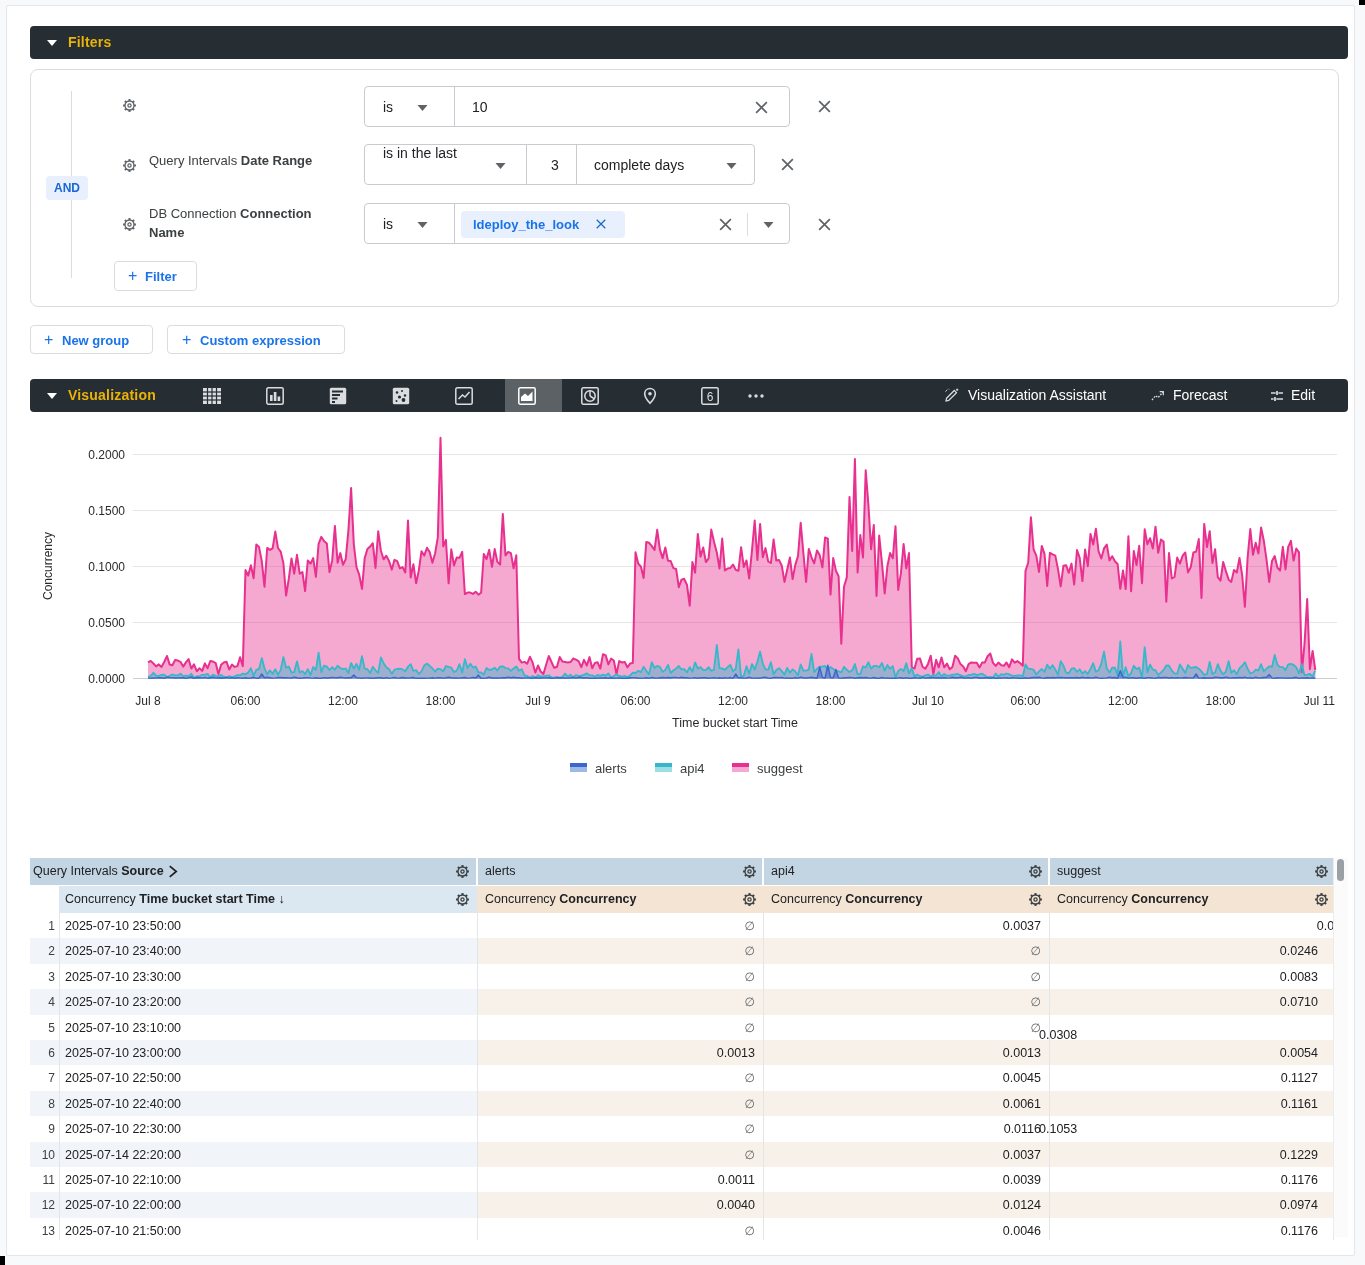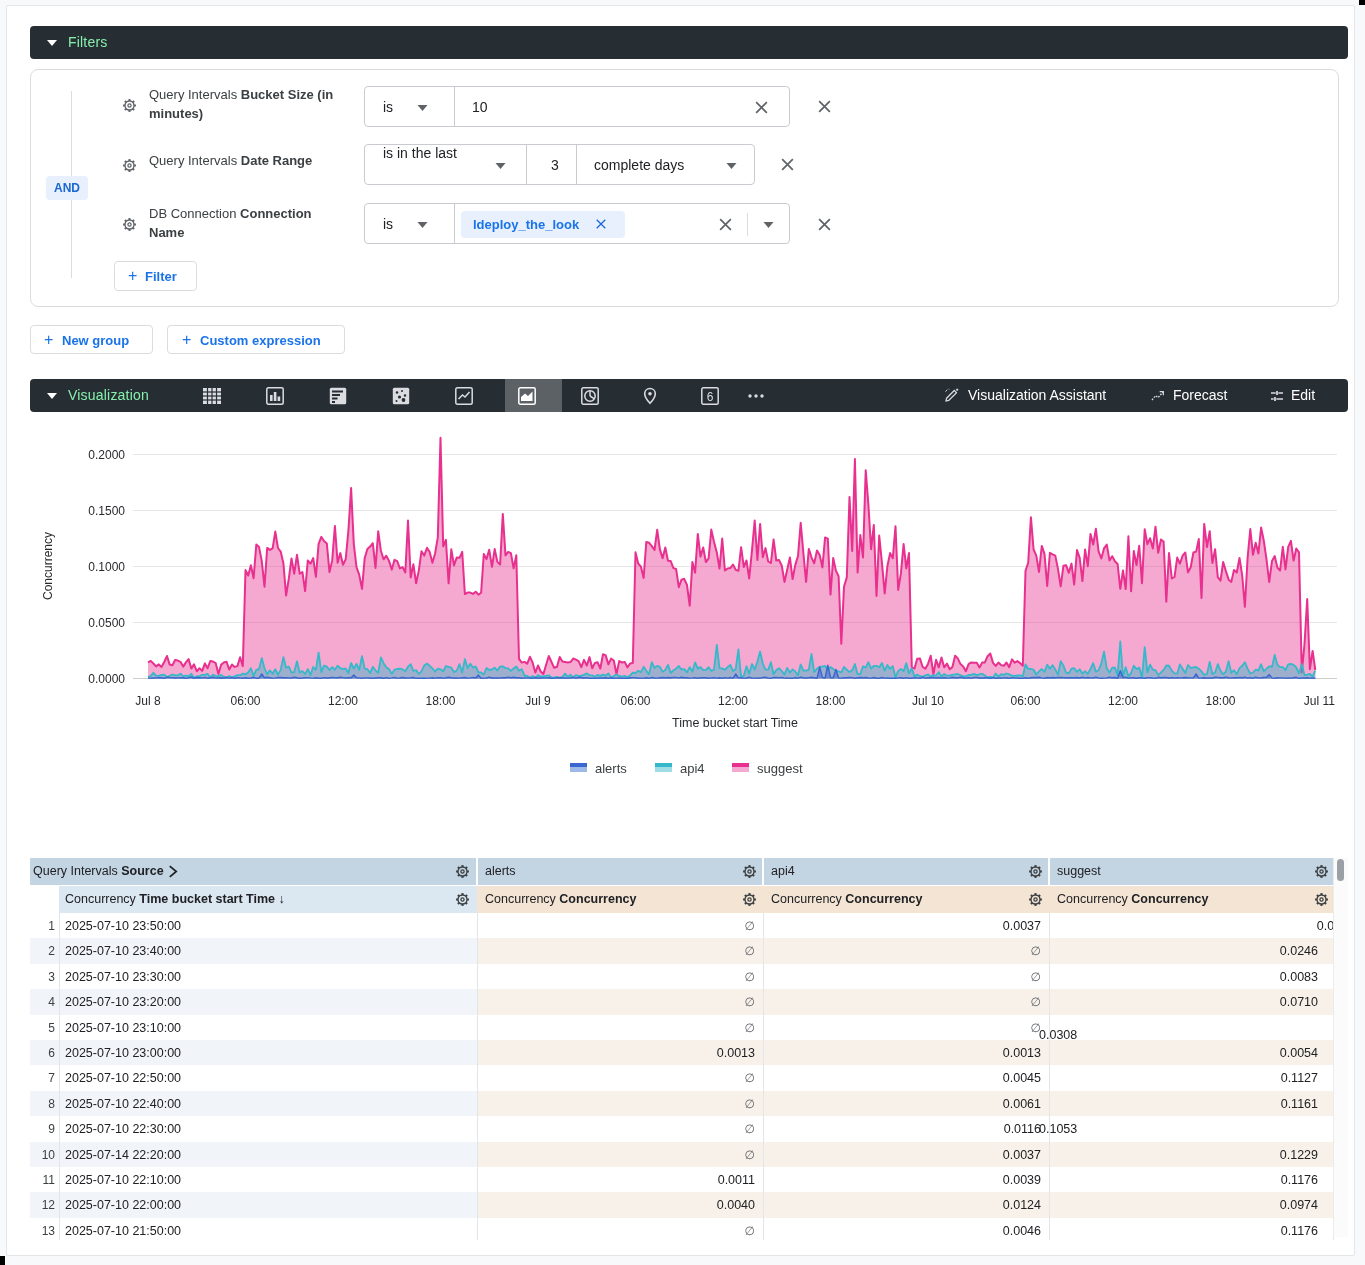--- a/index.html
+++ b/index.html
@@ -1,19 +1,19 @@
 <!DOCTYPE html>
 <html><head><meta charset="utf-8">
 <style>
 *{margin:0;padding:0;box-sizing:border-box}
 html,body{width:1365px;height:1265px;background:#f8f9fa;font-family:"Liberation Sans",sans-serif;overflow:hidden}
 #page{position:absolute;left:0;top:0;width:1365px;height:1265px}
 .panel{position:absolute;left:6px;top:5px;width:1349px;height:1251px;background:#fff;border:1px solid #e4e6e9;border-radius:2px}
 .dbar{position:absolute;left:30px;width:1318px;height:33px;background:#262d33;border-radius:4px;color:#f1f3f4}
-.bartitle{position:absolute;top:8px;font-size:14px;font-weight:normal;color:#86efac;letter-spacing:.2px}
+.bartitle{position:absolute;top:8px;font-size:14px;font-weight:bold;color:#eab308;letter-spacing:.2px}
 .btn{position:absolute;border:1px solid #dadce0;border-radius:4px;background:#fff;color:#1a73e8;font-size:13px;font-weight:bold}
 .lbl{position:absolute;font-size:13px;color:#3c4043;line-height:19px}
 .ctrl{position:absolute;border:1px solid #c8ccd0;border-radius:4px;background:#fff}
 .seg{position:absolute;top:0;height:100%;border-left:1px solid #c8ccd0}
 .ctext{position:absolute;font-size:14px;color:#202124}
 </style></head><body>
 <div id="page">
 <div class="panel"></div>
 <div style="position:absolute;right:0;top:0;width:6px;height:5px;background:#000"></div>
 <div style="position:absolute;left:0;top:1256px;width:5px;height:9px;background:#000"></div>
@@ -32,21 +32,20 @@
         <circle cx="12" cy="12" r="2.6" fill="none" stroke="#5f6368" stroke-width="2"></circle>
         <line x1="19.2" y1="12.0" x2="22.3" y2="12.0" stroke="#5f6368" stroke-width="3.4"></line>
         <line x1="17.1" y1="17.1" x2="19.3" y2="19.3" stroke="#5f6368" stroke-width="3.4"></line>
         <line x1="12.0" y1="19.2" x2="12.0" y2="22.3" stroke="#5f6368" stroke-width="3.4"></line>
         <line x1="6.9" y1="17.1" x2="4.7" y2="19.3" stroke="#5f6368" stroke-width="3.4"></line>
         <line x1="4.8" y1="12.0" x2="1.7" y2="12.0" stroke="#5f6368" stroke-width="3.4"></line>
         <line x1="6.9" y1="6.9" x2="4.7" y2="4.7" stroke="#5f6368" stroke-width="3.4"></line>
         <line x1="12.0" y1="4.8" x2="12.0" y2="1.7" stroke="#5f6368" stroke-width="3.4"></line>
         <line x1="17.1" y1="6.9" x2="19.3" y2="4.7" stroke="#5f6368" stroke-width="3.4"></line>
       </svg>
-<div class="lbl" style="left:118px;top:15px">Query Intervals <b>Bucket Size (in</b><br><b>minutes)</b></div>
 <div class="ctrl" style="left:333px;top:16px;width:426px;height:41px">
 <div class="ctext" style="left:18px;top:12px">is</div>
 <svg style="position:absolute;left:52px;top:18px" width="11" height="6" viewBox="0 0 10 6">
           <path fill="#5f6368" d="M0 0h10L5 6z"></path>
         </svg>
 <div class="seg" style="left:89px"></div>
 <div class="ctext" style="left:107px;top:12px">10</div>
 <svg style="position:absolute;left:389px;top:13px" width="15" height="15" viewBox="0 0 14 14">
           <path stroke="#5f6368" stroke-width="1.6" d="M2 2l10 10M12 2L2 12" fill="none"></path>
         </svg>

